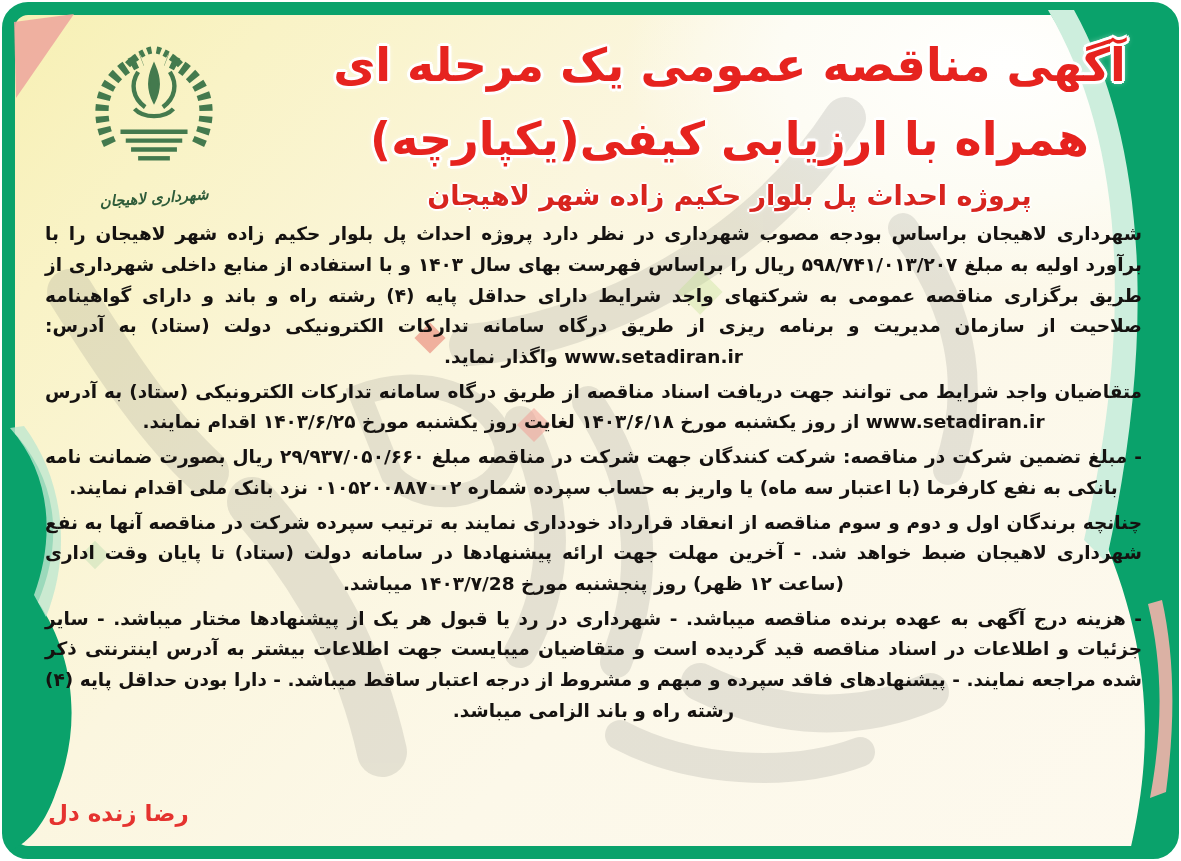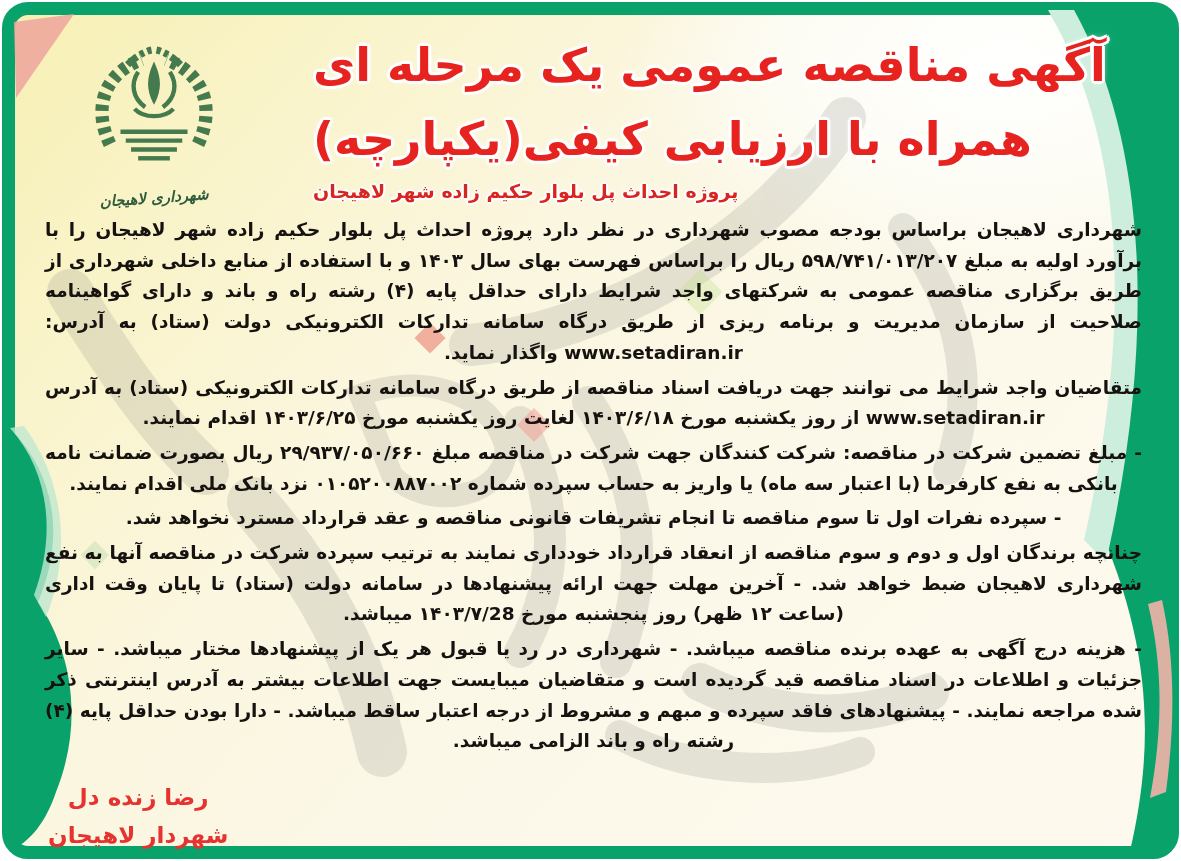--- a/index.html
+++ b/index.html
@@ -13,37 +13,37 @@
            linear-gradient(132deg,#f7f0b4 0%,#f9f3c6 14%,#fbf6df 38%,#fcf8e9 62%,#fdf9ee 100%);
          box-sizing:border-box;z-index:0;}
 
   svg.decor{position:absolute;inset:0;width:1181px;height:861px;z-index:1;pointer-events:none;}
 
   .content{position:absolute;inset:15px;padding:8px 20px 10px 26px;z-index:2;box-sizing:border-box;
            direction:rtl;overflow:hidden;}
 
   
   .header{display:flex;align-items:flex-start;}
-  .title-block{flex:1;text-align:left;padding-top:6px;padding-left:60px;}
+  .title-block{flex:1;text-align:center;padding-top:6px;padding-left:60px;}
   .title-line{color:#e6231f;font-weight:bold;font-size:46px;line-height:1.6;
       text-shadow:-3px 0 0 #fff,3px 0 0 #fff,0 -3px 0 #fff,0 3px 0 #fff,
                   -2px -2px 0 #fff,2px 2px 0 #fff,-2px 2px 0 #fff,2px -2px 0 #fff,0 0 7px #fff;}
-  .subtitle{color:#d8251f;font-weight:bold;font-size:19px;margin-top:4px;
+  .subtitle{color:#d8251f;font-weight:bold;font-size:27px;margin-top:4px;
       text-shadow:-2px 0 0 #fff,2px 0 0 #fff,0 -2px 0 #fff,0 2px 0 #fff,0 0 5px #fff;}
 
   .logo-box{width:198px;margin-left:14px;margin-top:10px;text-align:center;flex:0 0 auto;}
   .logo-caption{color:#2f5c3a;font-size:15px;font-weight:bold;font-style:italic;margin-top:2px;
                 transform:rotate(-4deg);}
 
   
   .body-text{margin-top:8px;color:#151210;font-weight:bold;font-size:18.5px;line-height:1.66;}
   .body-text p{margin:4px;text-align:justify;text-align-last:center;}
 
   
-  .signature{position:absolute;left:48px;bottom:6px;text-align:center;color:#e5332f;
+  .signature{position:absolute;left:48px;bottom:28px;text-align:center;color:#e5332f;
              font-weight:bold;font-size:23px;line-height:1.65;z-index:3;}
 </style>
 </head>
 <body>
 
 <div class="canvas">
 
   <div class="frame"></div>
 
   <svg class="decor" viewBox="0 0 1181 861" preserveAspectRatio="none">
@@ -105,26 +105,24 @@
           </g>
         </svg>
         <div class="logo-caption">شهرداری لاهیجان</div>
       </div>
     </div>
 
     <div class="body-text">
       <p>شهرداری لاهیجان براساس بودجه مصوب شهرداری در نظر دارد پروژه احداث پل بلوار حکیم زاده شهر لاهیجان را با برآورد اولیه به مبلغ ۵۹۸/۷۴۱/۰۱۳/۲۰۷ ریال را براساس فهرست بهای سال ۱۴۰۳ و با استفاده از منابع داخلی شهرداری از طریق برگزاری مناقصه عمومی به شرکتهای واجد شرایط دارای حداقل پایه (۴) رشته راه و باند و دارای گواهینامه صلاحیت از سازمان مدیریت و برنامه ریزی از طریق درگاه سامانه تدارکات الکترونیکی دولت (ستاد) به آدرس: www.setadiran.ir واگذار نماید.</p>
       <p>متقاضیان واجد شرایط می توانند جهت دریافت اسناد مناقصه از طریق درگاه سامانه تدارکات الکترونیکی (ستاد) به آدرس www.setadiran.ir از روز یکشنبه مورخ ۱۴۰۳/۶/۱۸ لغایت روز یکشنبه مورخ ۱۴۰۳/۶/۲۵ اقدام نمایند.</p>
       <p>- مبلغ تضمین شرکت در مناقصه: شرکت کنندگان جهت شرکت در مناقصه مبلغ ۲۹/۹۳۷/۰۵۰/۶۶۰ ریال بصورت ضمانت نامه بانکی به نفع کارفرما (با اعتبار سه ماه) یا واریز به حساب سپرده شماره ۰۱۰۵۲۰۰۸۸۷۰۰۲ نزد بانک ملی اقدام نمایند.</p>
-      <p>- سپرده نفرات اول تا سوم مناقصه تا انجام تشریفات قانونی مناقصه و عقد قرارداد مسترد نخواهد شد.</p>
       <p>چنانچه برندگان اول و دوم و سوم مناقصه از انعقاد قرارداد خودداری نمایند به ترتیب سپرده شرکت در مناقصه آنها به نفع شهرداری لاهیجان ضبط خواهد شد. - آخرین مهلت جهت ارائه پیشنهادها در سامانه دولت (ستاد) تا پایان وقت اداری (ساعت ۱۲ ظهر) روز پنجشنبه مورخ ۱۴۰۳/۷/28 میباشد.</p>
       <p>- هزینه درج آگهی به عهده برنده مناقصه میباشد. - شهرداری در رد یا قبول هر یک از پیشنهادها مختار میباشد. - سایر جزئیات و اطلاعات در اسناد مناقصه قید گردیده است و متقاضیان میبایست جهت اطلاعات بیشتر به آدرس اینترنتی ذکر شده مراجعه نمایند. - پیشنهادهای فاقد سپرده و مبهم و مشروط از درجه اعتبار ساقط میباشد. - دارا بودن حداقل پایه (۴) رشته راه و باند الزامی میباشد.</p>
 
     </div>
 
   </div>
 
   <div class="signature">
     <div>رضا زنده دل</div>
-    <div>شهردار لاهیجان</div>
   </div>
 
 </div>
 
 </body></html>

